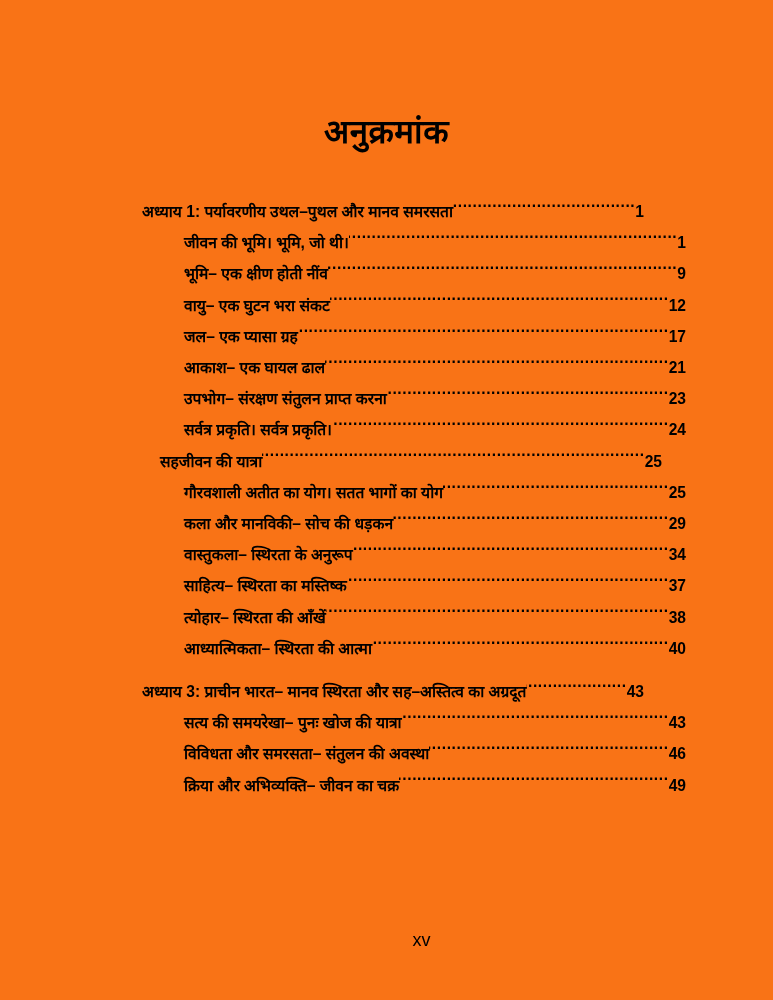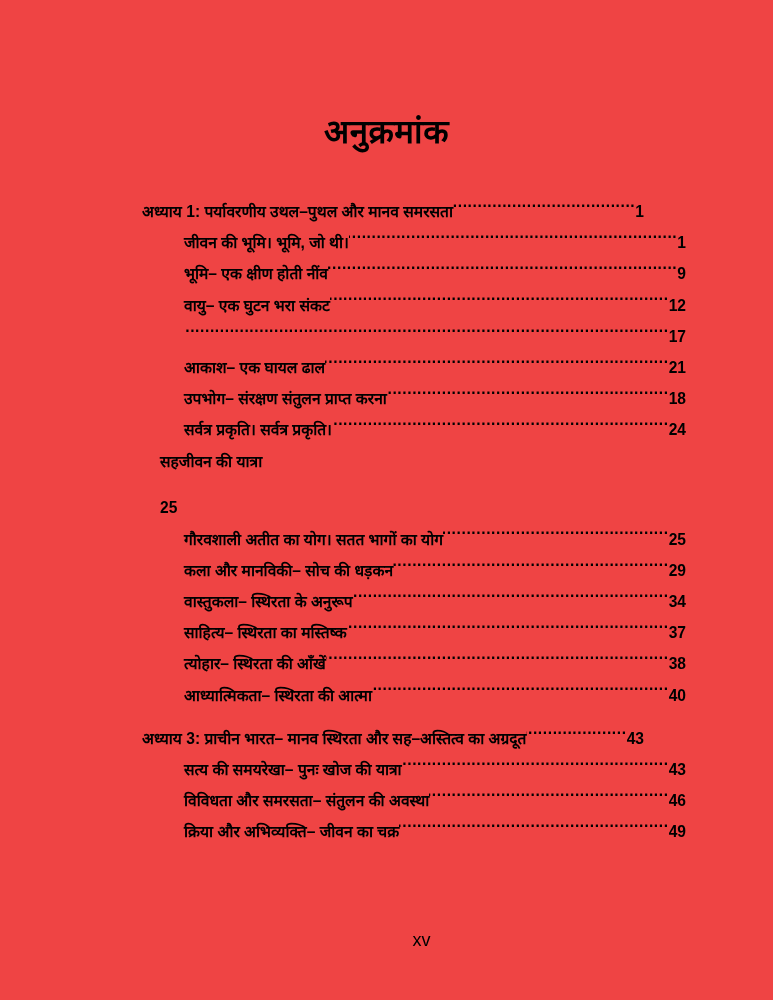--- a/index.html
+++ b/index.html
@@ -16,21 +16,21 @@
     color: #000000;
     overflow: hidden;
   }
 
   .page {
     position: absolute;
     left: 0;
     top: 0;
     width: 773px;
     height: 1000px;
-    background: #ef4444;
+    background: #f97316;
   }
 
   
   .toc-title {
     position: absolute;
     left: 0;
     top: 112px;
     width: 773px;
     text-align: center;
     font-size: 33px;
@@ -63,21 +63,20 @@
     padding-left: 0;
     margin-top: 12px;
   }
   .toc-body > .toc-row.chapter:first-child {
     margin-top: 0;
   }
 
   .toc-row.chapter.cont {
     margin-top: 0;
     padding-left: 18px;
-    flex-direction: column;
   }
 
   .toc-row.entry {
     font-weight: 700;
     padding-left: 42px;
   }
 
   .row-label {
     flex: 0 0 auto;
   }
@@ -149,32 +148,33 @@
         <span class="row-label">भूमि– एक क्षीण होती नींव</span>
         <span class="leader"></span>
         <span class="page-num">9</span>
       </div>
       <div class="toc-row entry">
         <span class="row-label">वायु– एक घुटन भरा संकट</span>
         <span class="leader"></span>
         <span class="page-num">12</span>
       </div>
       <div class="toc-row entry">
+        <span class="row-label">जल– एक प्यासा ग्रह</span>
         <span class="leader"></span>
         <span class="page-num">17</span>
       </div>
       <div class="toc-row entry">
         <span class="row-label">आकाश– एक घायल ढाल</span>
         <span class="leader"></span>
         <span class="page-num">21</span>
       </div>
       <div class="toc-row entry">
         <span class="row-label">उपभोग– संरक्षण संतुलन प्राप्त करना</span>
         <span class="leader"></span>
-        <span class="page-num">18</span>
+        <span class="page-num">23</span>
       </div>
       <div class="toc-row entry">
         <span class="row-label">सर्वत्र प्रकृति। सर्वत्र प्रकृति।</span>
         <span class="leader"></span>
         <span class="page-num">24</span>
       </div>
       <div class="toc-row chapter cont">
         <span class="row-label">सहजीवन की यात्रा</span>
         <span class="leader"></span>
         <span class="page-num">25</span>

